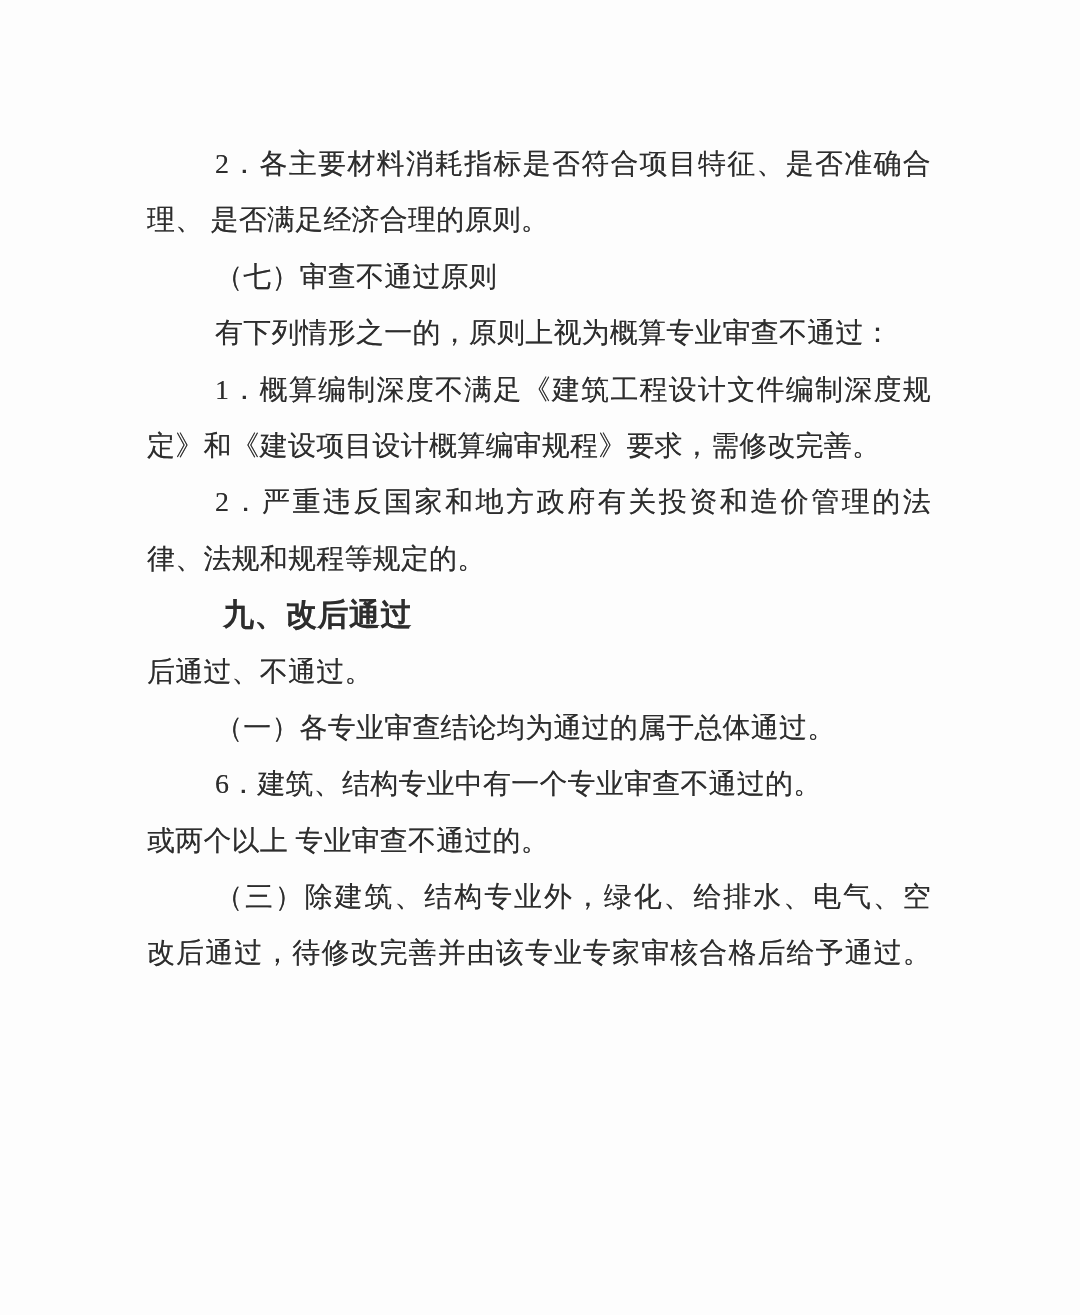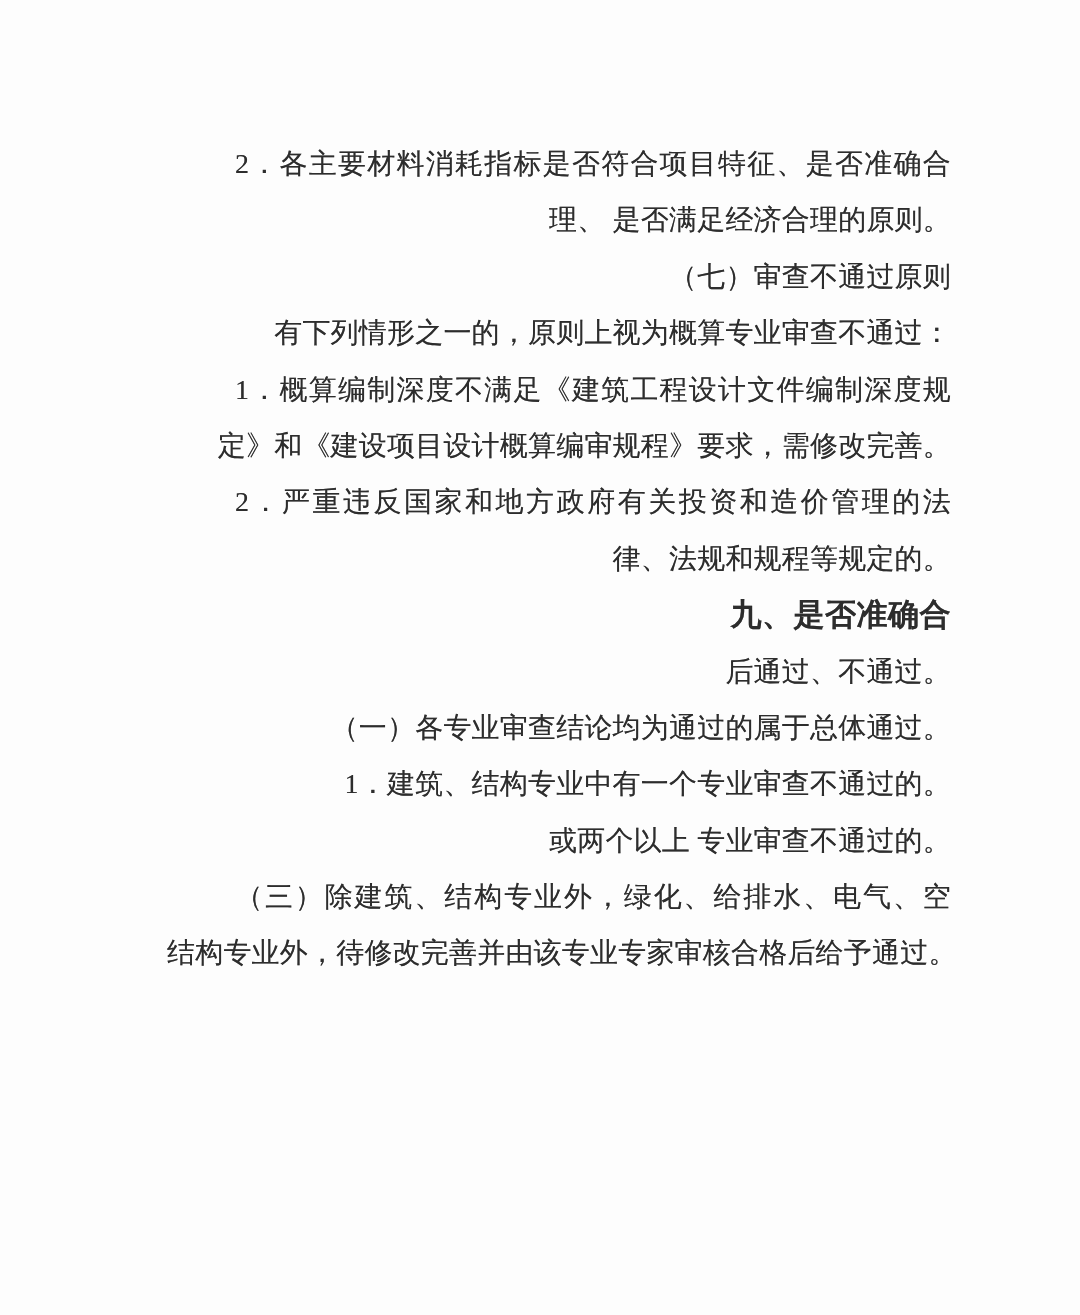--- a/index.html
+++ b/index.html
@@ -11,35 +11,34 @@
     height: 1315px;
     background: #fdfdfd;
     overflow: hidden;
     font-family: "Liberation Serif", "DejaVu Serif", serif;
   }
   .page {
     position: relative;
     width: 888px;
     height: 1315px;
     background: #fdfdfd;
-    padding-left: 20px;
   }
   .text-block {
     box-sizing: content-box;
     width: 784px;
     padding-left: 147px;
     padding-top: 136px;
     color: #2d2d2d;
   }
   .line {
     height: 56.4px;
     line-height: 56.4px;
     font-size: 28px;
     white-space: nowrap;
-    text-align: right;
+    text-align: left;
     letter-spacing: 0.2px;
     text-shadow: 0 0 0.6px rgba(40,40,40,0.55);
   }
   .line.indent {
     padding-left: 68px;
   }
   .line.fill {
     text-align: justify;
     text-align-last: justify;
   }
@@ -56,21 +55,21 @@
 <div class="page" style="background: rgb(253, 253, 253);">
   <div class="text-block" style="color: rgb(45, 45, 45);">
       <div class="line indent fill">2．各主要材料消耗指标是否符合项目特征、是否准确合</div>
       <div class="line">理、 是否满足经济合理的原则。</div>
       <div class="line indent">（七）审查不通过原则</div>
       <div class="line indent">有下列情形之一的，原则上视为概算专业审查不通过：</div>
       <div class="line indent fill">1．概算编制深度不满足《建筑工程设计文件编制深度规</div>
       <div class="line">定》和《建设项目设计概算编审规程》要求，需修改完善。</div>
       <div class="line indent fill">2．严重违反国家和地方政府有关投资和造价管理的法</div>
       <div class="line">律、法规和规程等规定的。</div>
-      <div class="line heading">九、是否准确合</div>
+      <div class="line heading">九、改后通过</div>
       <div class="line">后通过、不通过。</div>
       <div class="line indent">（一）各专业审查结论均为通过的属于总体通过。</div>
-      <div class="line indent">1．建筑、结构专业中有一个专业审查不通过的。</div>
+      <div class="line indent">6．建筑、结构专业中有一个专业审查不通过的。</div>
       <div class="line">或两个以上 专业审查不通过的。</div>
       <div class="line indent fill">（三）除建筑、结构专业外，绿化、给排水、电气、空</div>
-      <div class="line fill">结构专业外，待修改完善并由该专业专家审核合格后给予通过。</div>
+      <div class="line fill">改后通过，待修改完善并由该专业专家审核合格后给予通过。</div>
     </div>
 </div>
 
 </body></html>

